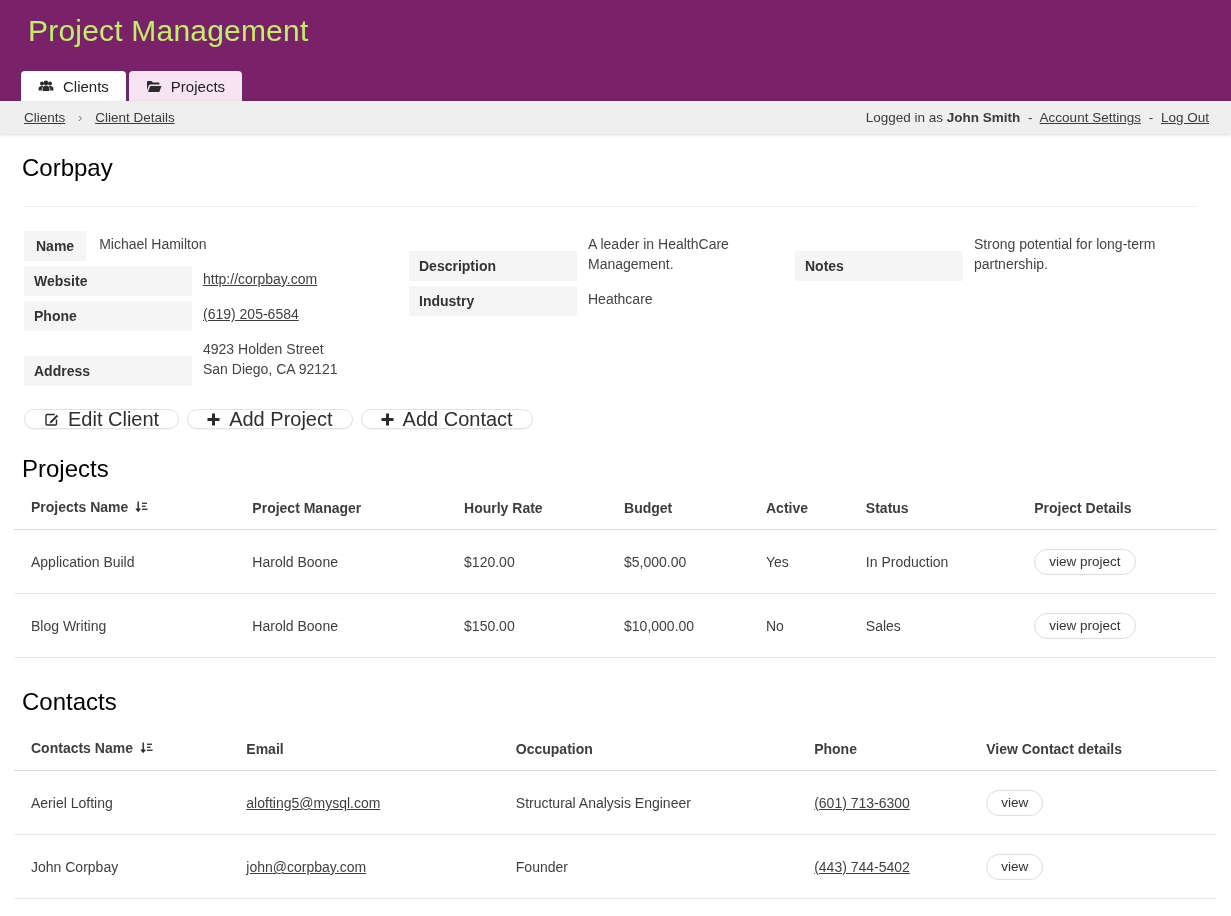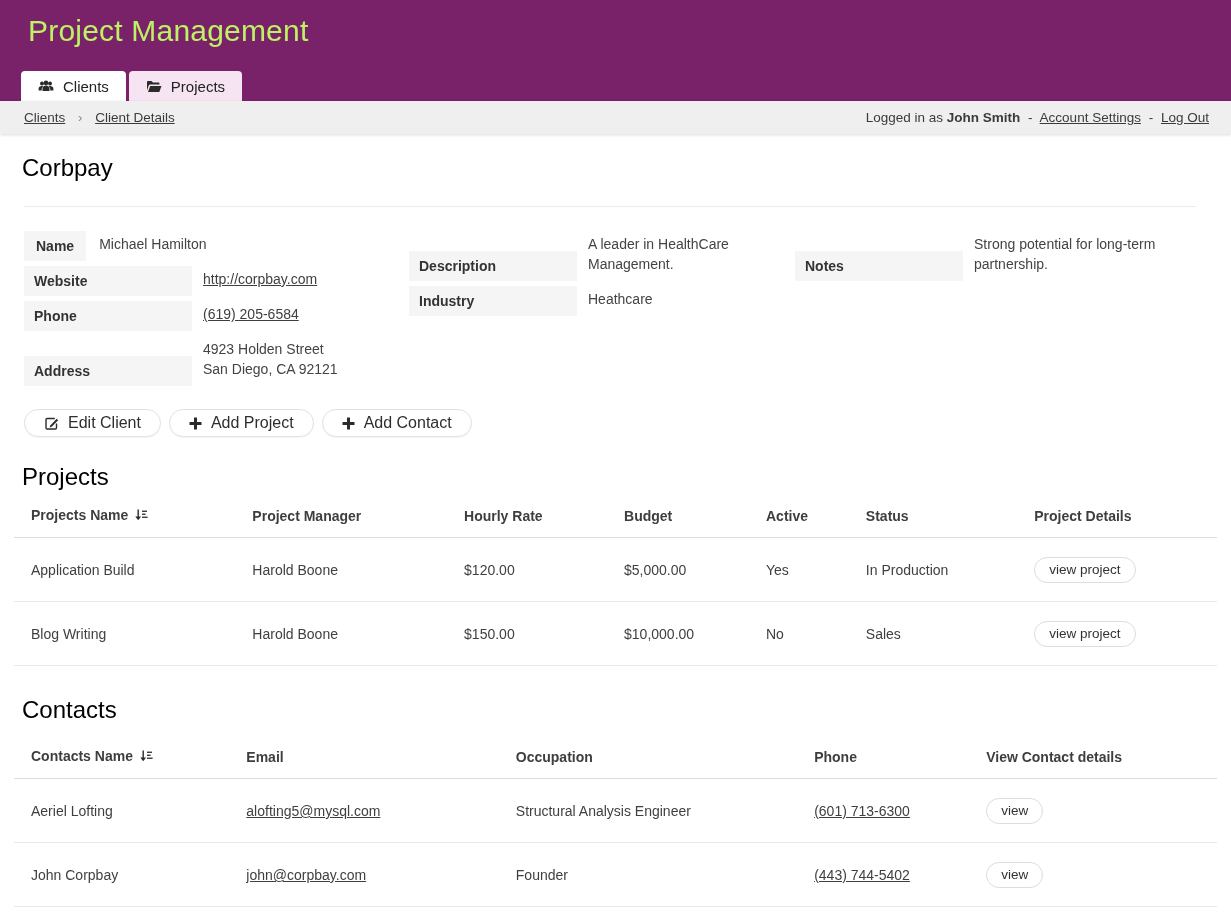--- a/index.html
+++ b/index.html
@@ -55,23 +55,23 @@
     width: 168px; flex: none; padding: 7px 10px;
   }
   .drow.narrow .dlabel { width: auto; min-width: 0; padding: 7px 12px; }
   .dvalue { padding: 7px 0 7px 11px; font-size: 14px; line-height: 20px; color: #444; }
   .drow.narrow .dvalue { padding-left: 13px; }
   .lnk { color: #3f3f3f; text-decoration: underline; cursor: pointer; }
 
   
   .actions { display: flex; gap: 8px; margin: 22px 0 0 24px; }
   .btn {
-    display: inline-flex; align-items: center; gap: 9px; height: 28px;
+    display: inline-flex; align-items: center; gap: 9px; height: 20px;
     padding: 0 19px; background: #fff; border: 1px solid #e2e2e2; border-radius: 17px;
-    font-size: 16px; color: #2e2e2e; cursor: pointer;
+    font-size: 20px; color: #2e2e2e; cursor: pointer;
     box-shadow: 0 1px 1px rgba(0,0,0,.04);
     font-family: inherit;
   }
   .btn svg { display: block; }
 
   .section-heading-projects { margin-top: 26px; }
   .section-heading-contacts { margin-top: 30px; }
 
   
   table.grid {

